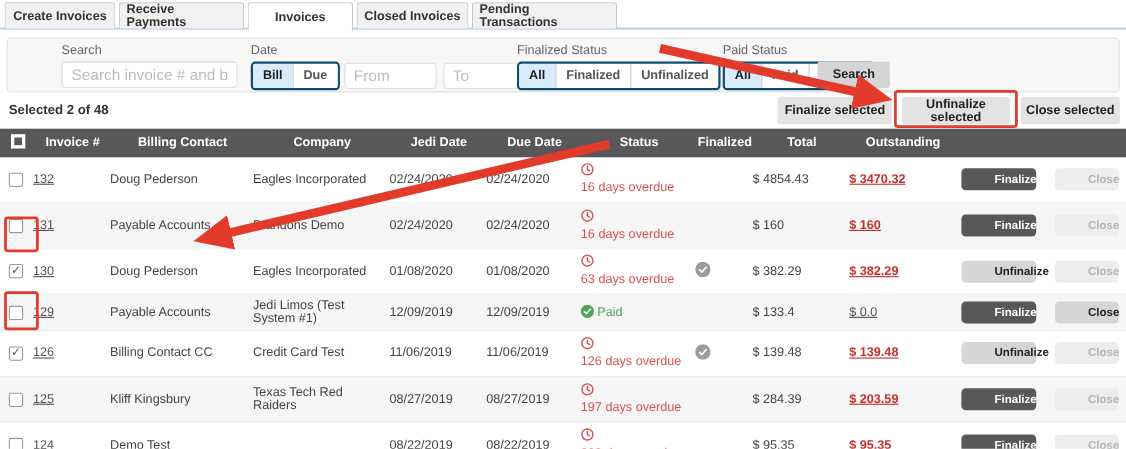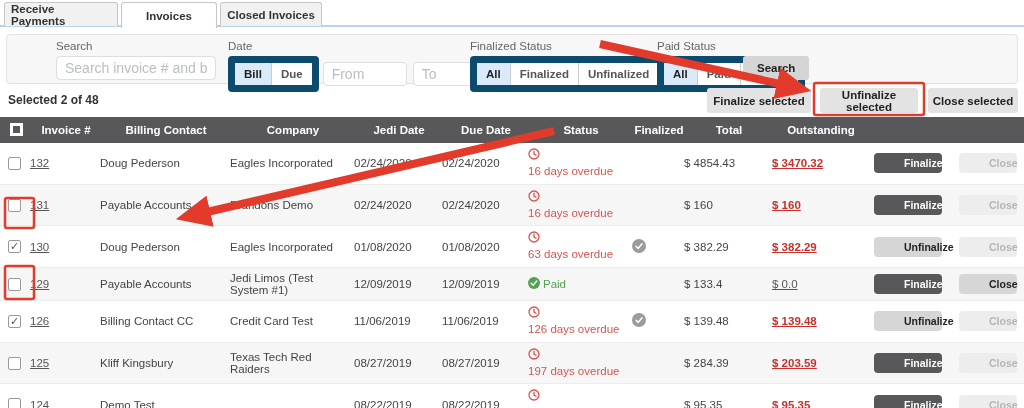--- a/index.html
+++ b/index.html
@@ -20,21 +20,21 @@
   
   .filter-panel { position:absolute; left:6px; top:34px; width:1012px; height:50px;
     background:#f7f7f8; border:1px solid #e2e2e2; border-radius:4px; }
   .fgroup { position:absolute; top:0; height:100%; }
   .flabel { position:absolute; top:5px; left:0; font-size:11.5px; color:#666; }
   .frow { position:absolute; top:21px; left:0; display:flex; align-items:center; }
   .finput { height:24px; border:1px solid #dedede; border-radius:4px; background:#fff;
     font-size:14px; padding:0 8px; color:#333; outline:none;
     font-family:"Liberation Sans","DejaVu Sans",sans-serif; }
   .finput::placeholder { color:#b9bec3; }
-  .seg { display:flex; border:7px solid #0c4a6e; border-radius:4px; overflow:hidden; background:#fff; }
+  .seg { display:flex; border:2px solid #0c4a6e; border-radius:4px; overflow:hidden; background:#fff; }
   .seg .opt { font-size:11.5px; font-weight:bold; color:#555; background:#fff;
     padding:0 9px; height:22px; display:flex; align-items:center; cursor:default; }
   .seg .opt + .opt { border-left:1px solid #ccc; }
   .seg .opt.sel { background:var(--selected_blue); color:#222; }
   .btn-search { height:24px; padding:0 14px; background:#d5d5d5; border:none; border-radius:3px;
     font-size:11.5px; font-weight:bold; color:#222;
     font-family:"Liberation Sans","DejaVu Sans",sans-serif; }
 
   
   .selected-count { position:absolute; left:8px; top:93px; font-size:12px; font-weight:bold; color:#333; }
@@ -86,23 +86,25 @@
 
   
   .annot-layer { position:absolute; left:0; top:0; width:1024px; height:408px;
     z-index:50; pointer-events:none; }
 </style>
 </head>
 <body>
 
 <div class="blue-line"></div>
 <div class="tabbar">
+  <div class="tab" style="width:101px">Create Invoices</div>
   <div class="tab" style="width:114px">Receive Payments</div>
   <div class="tab active" style="width:96px">Invoices</div>
   <div class="tab" style="width:102px">Closed Invoices</div>
+  <div class="tab" style="width:132px">Pending Transactions</div>
 </div>
 
 <div class="filter-panel">
 
   <div class="fgroup" style="left:49px; width:170px">
     <div class="flabel">Search</div>
     <div class="frow">
       <input class="finput" style="width: 160px;" type="text" placeholder="Search invoice # and bill to">
     </div>
   </div>

